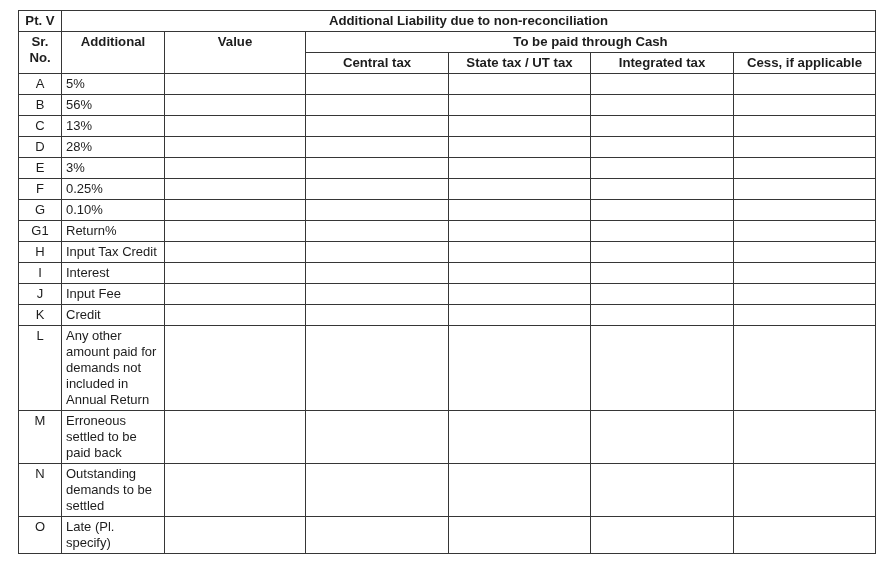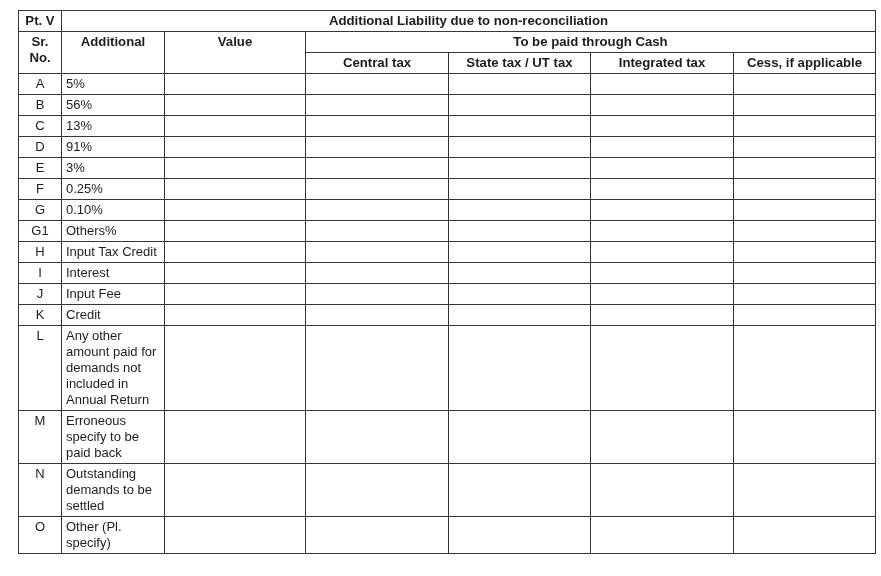--- a/index.html
+++ b/index.html
@@ -101,21 +101,21 @@
           <td class="sr">C</td>
           <td class="desc">13%</td>
           <td class="blank"></td>
           <td class="blank"></td>
           <td class="blank"></td>
           <td class="blank"></td>
           <td class="blank"></td>
         </tr>
         <tr>
           <td class="sr">D</td>
-          <td class="desc">91%</td>
+          <td class="desc">28%</td>
           <td class="blank"></td>
           <td class="blank"></td>
           <td class="blank"></td>
           <td class="blank"></td>
           <td class="blank"></td>
         </tr>
         <tr>
           <td class="sr">E</td>
           <td class="desc">3%</td>
           <td class="blank"></td>
@@ -137,21 +137,21 @@
           <td class="sr">G</td>
           <td class="desc">0.10%</td>
           <td class="blank"></td>
           <td class="blank"></td>
           <td class="blank"></td>
           <td class="blank"></td>
           <td class="blank"></td>
         </tr>
         <tr>
           <td class="sr">G1</td>
-          <td class="desc">Others%</td>
+          <td class="desc">Return%</td>
           <td class="blank"></td>
           <td class="blank"></td>
           <td class="blank"></td>
           <td class="blank"></td>
           <td class="blank"></td>
         </tr>
         <tr>
           <td class="sr">H</td>
           <td class="desc">Input Tax Credit</td>
           <td class="blank"></td>
@@ -191,39 +191,39 @@
           <td class="sr">L</td>
           <td class="desc">Any other amount paid for demands not included in Annual Return</td>
           <td class="blank"></td>
           <td class="blank"></td>
           <td class="blank"></td>
           <td class="blank"></td>
           <td class="blank"></td>
         </tr>
         <tr>
           <td class="sr">M</td>
-          <td class="desc">Erroneous specify to be paid back</td>
+          <td class="desc">Erroneous settled to be paid back</td>
           <td class="blank"></td>
           <td class="blank"></td>
           <td class="blank"></td>
           <td class="blank"></td>
           <td class="blank"></td>
         </tr>
         <tr>
           <td class="sr">N</td>
           <td class="desc">Outstanding demands to be settled</td>
           <td class="blank"></td>
           <td class="blank"></td>
           <td class="blank"></td>
           <td class="blank"></td>
           <td class="blank"></td>
         </tr>
         <tr>
           <td class="sr">O</td>
-          <td class="desc">Other (Pl. specify)</td>
+          <td class="desc">Late (Pl. specify)</td>
           <td class="blank"></td>
           <td class="blank"></td>
           <td class="blank"></td>
           <td class="blank"></td>
           <td class="blank"></td>
         </tr>
       </tbody>
   </table>
 </div>
 

